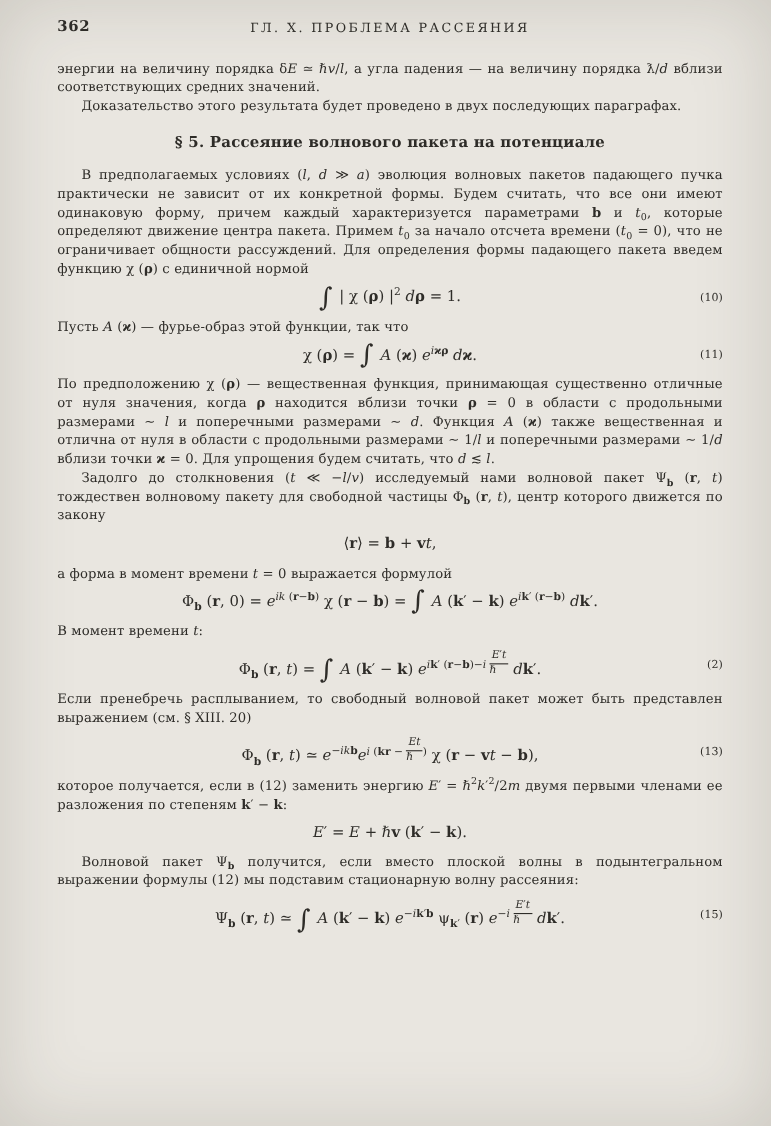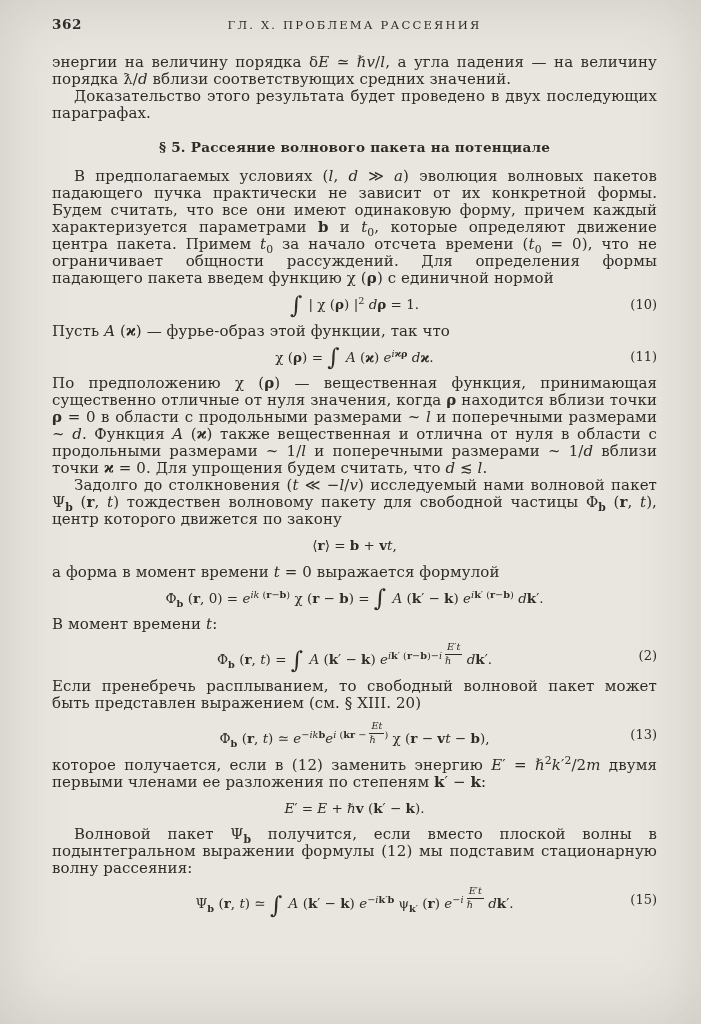--- a/index.html
+++ b/index.html
@@ -8,32 +8,32 @@
     background:#e9e6e0;
     box-shadow: inset 0 0 70px rgba(90,85,72,0.20);
     font-family:"DejaVu Serif","Liberation Serif",serif;
     color:#2e2c28;
   }
   .header { position:relative; padding:18px 44px 0 52px; height:22px; }
   .page-num { position:absolute; left:52px; top:16px; font-size:13.5px; letter-spacing:0.6px; font-weight:bold; }
   .running-head { display:block; text-align:center; font-size:11.5px; letter-spacing:2.2px; }
   .content { padding:0 44px 0 52px; }
   .content p.body {
-    margin:0; font-size:15px; line-height:17px; text-align:justify;
+    margin:0; font-size:12px; line-height:17px; text-align:justify;
     letter-spacing:0.1px; hyphens:none;
   }
   .content p.first { margin-top:14px; }
   .indent { text-indent:22px; }
   h2.section-heading {
     font-size:13.6px; font-weight:bold; text-align:center;
     margin:17px 0 13px; letter-spacing:0.2px;
   }
   .eq { position:relative; text-align:center; margin:9px 0; font-size:13.5px; line-height:1.3; }
   .eq-body { display:inline-block; }
-  .eq-num { position:absolute; right:0; top:50%; transform:translateY(-50%); font-size:13px; }
+  .eq-num { position:absolute; right:0; top:50%; transform:translateY(-50%); font-size:10px; }
   .int { font-size:1.75em; line-height:0; vertical-align:-0.16em; padding-right:2px; }
   sup { font-size:0.72em; line-height:0; }
   sub { font-size:0.72em; line-height:0; }
   .frac { display:inline-block; text-align:left; vertical-align:-0.5em; line-height:1.1; }
   .frac > span { display:block; }
   .frac .ft { border-bottom:1px solid currentColor; padding:0 2px 1px; }
   .frac .fb { padding-top:1px; }
 </style>
 </head>
 <body>

